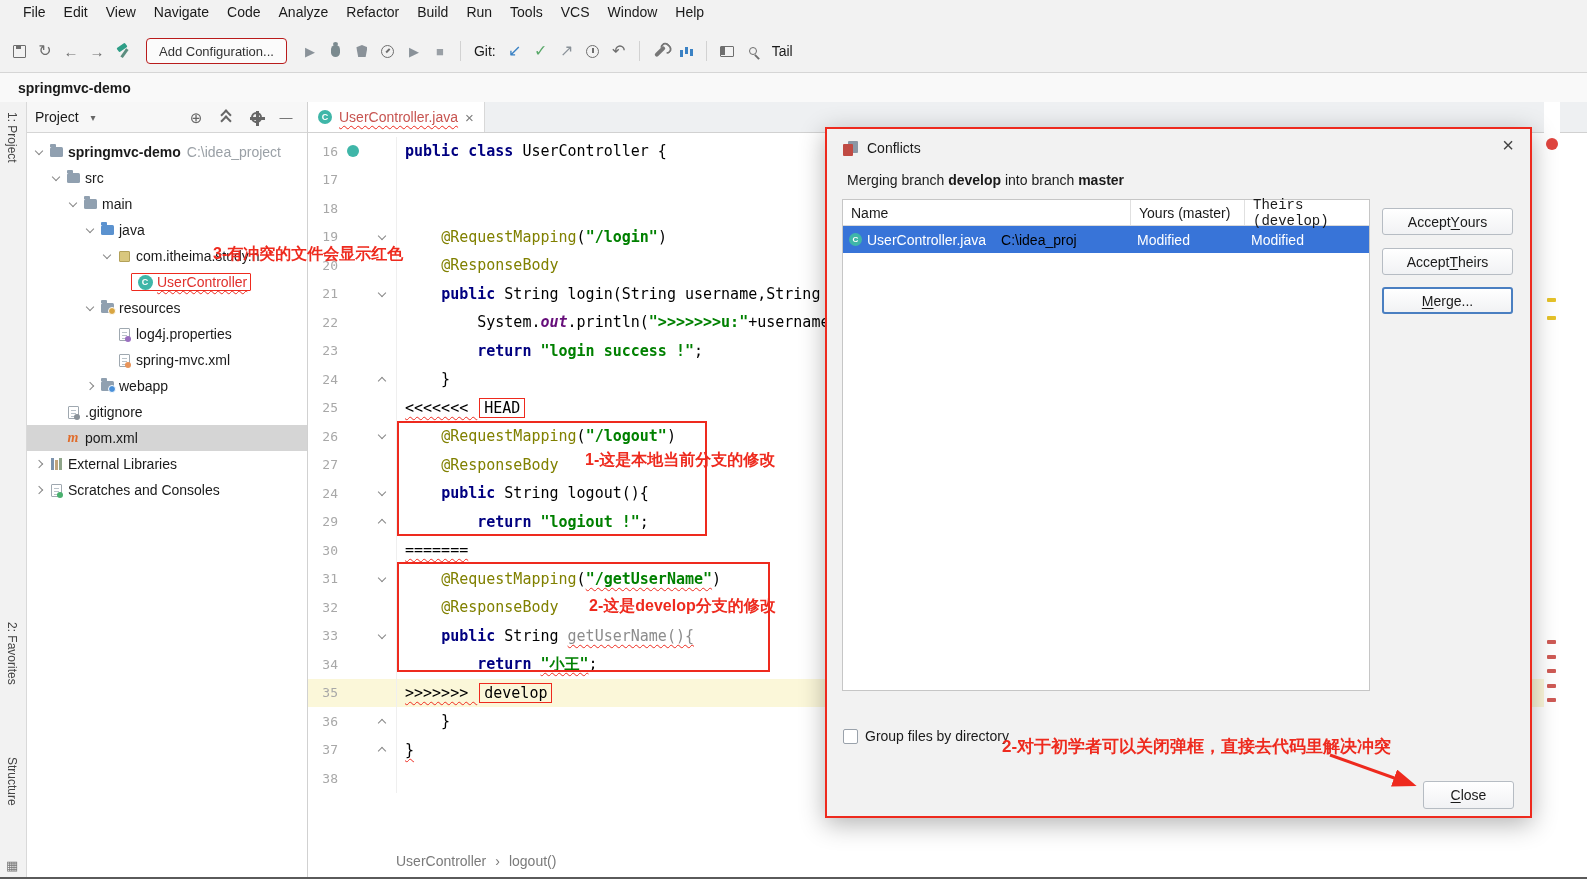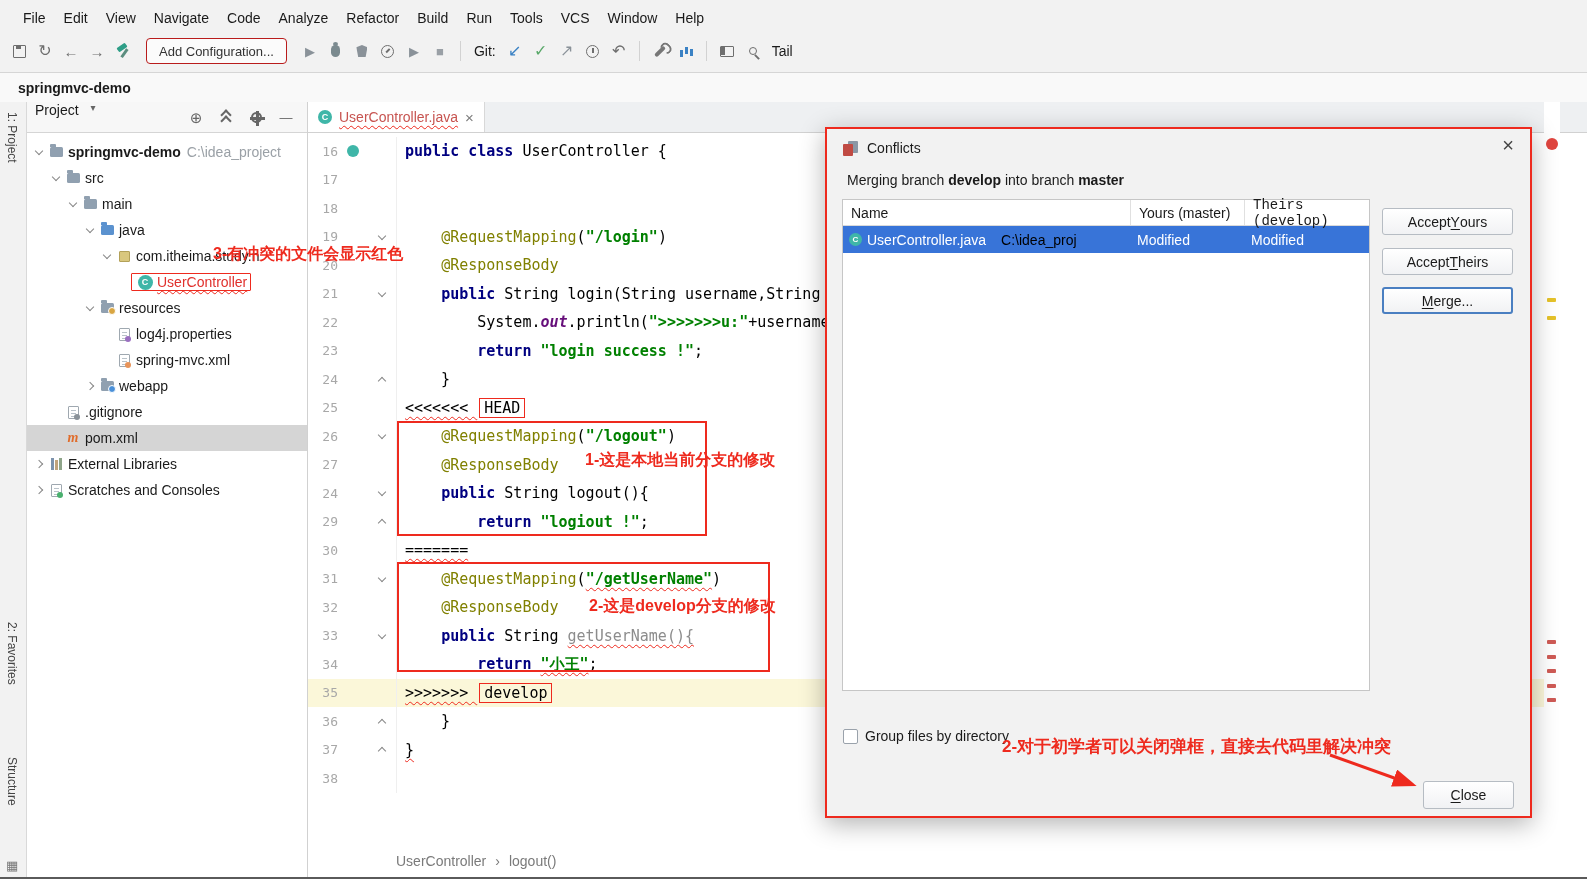--- a/index.html
+++ b/index.html
@@ -1,21 +1,21 @@
 <!DOCTYPE html>
 <html style="--annotation-red: #ee2a1e; --selection-blue: #3874d8; --keyword: #000080; --string-green: #008000; --annotation-olive: #808000; --conflict-red: #e0302c; --caret-line: #fbf7d9;"><head>
 <meta charset="utf-8">
 <style>
 *{margin:0;padding:0;box-sizing:border-box}
 html,body{width:1587px;height:891px;overflow:hidden}
 body{font-family:"Liberation Sans",sans-serif;background:#fff;position:relative;color:#1a1a1a;
   --annotation-red:#ee2a1e;--selection-blue:#3874d8;--keyword:#000080;--string-green:#008000;
   --annotation-olive:#808000;--conflict-red:#c75450;--caret-line:#fbf7d9}
 
-.menubar{position:absolute;left:0;top:0;right:0;height:30px;background:#f2f2f2;display:flex;align-items:flex-end;padding-left:14px;font-size:14px;z-index:1}
+.menubar{position:absolute;left:0;top:0;right:0;height:30px;background:#f2f2f2;display:flex;align-items:flex-start;padding-left:14px;font-size:14px;z-index:1}
 .menu-item{padding:4px 9px;cursor:default}
 .win-title{position:absolute;left:795px;top:0;height:30px;line-height:30px;color:#9b9b9b;font-size:13px;white-space:nowrap}
 .win-controls{position:absolute;right:18px;top:0;height:30px;display:flex;gap:34px;align-items:center;color:#555}
 .toolbar{position:absolute;left:0;top:30px;right:0;height:43px;background:#f2f2f2;border-bottom:1px solid #d6d6d6;display:flex;align-items:center;padding:0 6px;z-index:1}
 .tb-group{display:flex;align-items:center}
 .tbi{width:26px;height:24px;display:flex;align-items:center;justify-content:center;border-radius:3px}
 .glyph{line-height:1}
 .tsep{width:1px;height:20px;background:#d2d2d2;margin:0 7px}
 .addcfg{height:26px;border:1px solid #b91c1c;border-radius:4px;background:#fbfbfb;font-size:13px;padding:0 12px;margin:0 10px;display:flex;align-items:center;color:#333}
 .git-label,.tail-label{font-size:14px;margin:0 6px;color:#1a1a1a}
@@ -46,21 +46,21 @@
 .sh-collapse::before{top:0}.sh-collapse::after{top:6px}
 .sh-gear{width:11px;height:11px;border:2px solid #666;border-radius:50%;background:#f2f2f2;z-index:1}
 .sh-gear::before{content:"";position:absolute;left:3px;top:-3px;width:3px;height:15px;background:#666;z-index:-1}
 .sh-gear::after{content:"";position:absolute;top:3px;left:-3px;height:3px;width:15px;background:#666;z-index:-1}
 
 .leftstrip{position:absolute;left:0;top:102px;width:27px;bottom:14px;background:#f2f2f2;border-right:1px solid #d9d9d9;z-index:1}
 .vlabel{position:absolute;left:5px;writing-mode:vertical-rl;font-size:12px;color:#444;white-space:nowrap}
 .toolwin-toggle{position:absolute;left:6px;bottom:4px;color:#777;font-size:13px}
 
 .project-panel{position:absolute;left:27px;top:102px;width:281px;bottom:14px;background:#fff;border-right:1px solid #d1d1d1;z-index:1}
-.panel-header{height:31px;display:flex;padding:0 8px;gap:12px;font-size:14px;border-bottom:1px solid #d5d5d5;background:#f7f7f7}
+.panel-header{height:31px;display:flex;align-items:center;padding:0 8px;gap:12px;font-size:14px;border-bottom:1px solid #d5d5d5;background:#f7f7f7}
 .panel-caret{font-size:10px;color:#666}
 .ph-spacer{flex:1}
 .tree{padding-top:6px;overflow:hidden}
 .trow{display:flex;align-items:center;height:26px;font-size:14px;white-space:nowrap}
 .trow.sel{background:#d5d5d5}
 .tind{flex:none}
 .tch{width:15px;flex:none;display:flex;align-items:center;justify-content:center}
 .chd{width:6px;height:6px;border-right:1.6px solid #878787;border-bottom:1.6px solid #878787;transform:rotate(45deg);margin-top:-2px}
 .chr{width:6px;height:6px;border-right:1.6px solid #878787;border-bottom:1.6px solid #878787;transform:rotate(-45deg)}
 .chu{width:6px;height:6px;border-right:1.6px solid #878787;border-bottom:1.6px solid #878787;transform:rotate(-135deg);margin-top:3px}

